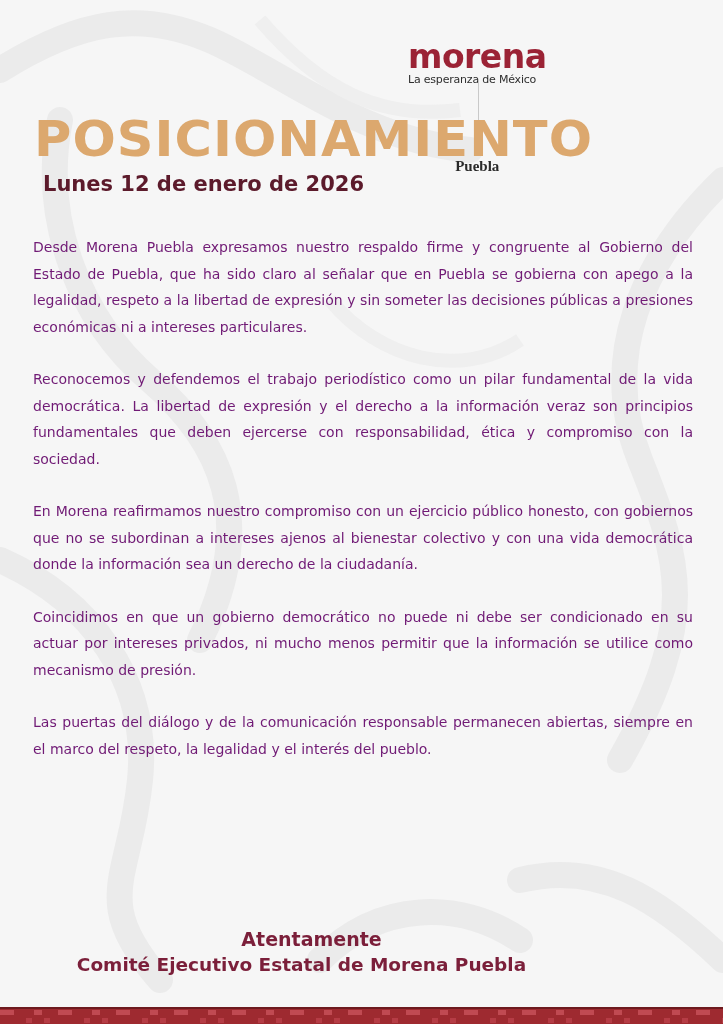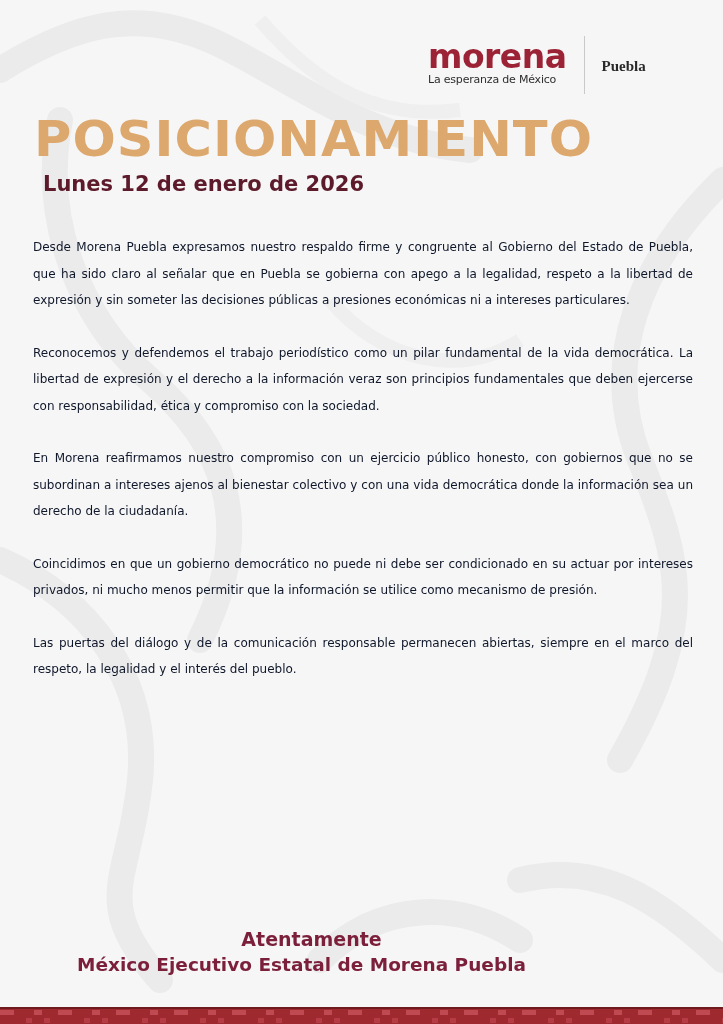--- a/index.html
+++ b/index.html
@@ -7,22 +7,22 @@
   body {
     position: relative;
     background: #f6f6f6;
     font-family: "DejaVu Sans", sans-serif;
     color: #2a2a2a;
   }
   .bg-pattern { position: absolute; inset: 0; z-index: 0; pointer-events: none; }
   .page { position: relative; z-index: 1; width: 723px; height: 1024px; }
 
   .logo-block {
-    position: absolute; left: 428px; top: 40px;
-    display: flex; align-items: flex-start;
+    position: absolute; left: 408px; top: 40px;
+    display: flex; align-items: center; flex-direction: column;
   }
   .logo-main { display: flex; flex-direction: column; }
   .logo-word {
     font-family: "DejaVu Sans", sans-serif;
     font-weight: bold; font-size: 33px; line-height: 34px;
     color: #9b2335; letter-spacing: -0.5px;
   }
   .logo-tagline {
     font-family: "DejaVu Sans", sans-serif;
     font-weight: normal; font-size: 11px; color: #2e2e2e;
@@ -47,21 +47,21 @@
   }
   .doc-date {
     position: absolute; left: 43px; top: 172px;
     font-family: "DejaVu Sans", sans-serif;
     font-weight: bold; font-size: 21px; color: #5c1a2b;
   }
 
   .body-text {
     position: absolute; left: 33px; top: 234px; width: 660px;
     font-family: "DejaVu Sans", sans-serif;
-    font-size: 12px; line-height: 26.5px; color: #0f172a;
+    font-size: 14px; line-height: 26.5px; color: #701a75;
   }
   .body-text p { text-align: justify; margin-bottom: 26px; }
 
   .signature {
     position: absolute; left: 0; top: 926px; width: 603px; text-align: center;
   }
   .sig-line1 {
     font-family: "DejaVu Sans", sans-serif;
     font-weight: bold; font-size: 19px; color: #7b1f3a; line-height: 26px;
     padding-left: 20px;
@@ -114,21 +114,21 @@
   <div class="body-text">
     <p>Desde Morena Puebla expresamos nuestro respaldo firme y congruente al Gobierno del Estado de Puebla, que ha sido claro al señalar que en Puebla se gobierna con apego a la legalidad, respeto a la libertad de expresión y sin someter las decisiones públicas a presiones económicas ni a intereses particulares.</p>
     <p>Reconocemos y defendemos el trabajo periodístico como un pilar fundamental de la vida democrática. La libertad de expresión y el derecho a la información veraz son principios fundamentales que deben ejercerse con responsabilidad, ética y compromiso con la sociedad.</p>
     <p>En Morena reafirmamos nuestro compromiso con un ejercicio público honesto, con gobiernos que no se subordinan a intereses ajenos al bienestar colectivo y con una vida democrática donde la información sea un derecho de la ciudadanía.</p>
     <p>Coincidimos en que un gobierno democrático no puede ni debe ser condicionado en su actuar por intereses privados, ni mucho menos permitir que la información se utilice como mecanismo de presión.</p>
     <p>Las puertas del diálogo y de la comunicación responsable permanecen abiertas, siempre en el marco del respeto, la legalidad y el interés del pueblo.</p>
   </div>
 
   <div class="signature">
     <div class="sig-line1">Atentamente</div>
-    <div class="sig-line2">México Ejecutivo Estatal de Morena Puebla</div>
+    <div class="sig-line2">Comité Ejecutivo Estatal de Morena Puebla</div>
   </div>
 
   <div class="footer-band">
     <svg class="pat" width="723" height="17" viewBox="0 0 723 17">
       <defs>
         <pattern id="fp" x="0" y="0" width="58" height="17" patternUnits="userSpaceOnUse">
           <rect x="0" y="1" width="14" height="5" fill="#c04a52"></rect>
           <rect x="34" y="1" width="8" height="5" fill="#c04a52"></rect>
           <rect x="26" y="9" width="6" height="5" fill="#b53c45"></rect>
           <rect x="44" y="9" width="6" height="5" fill="#b53c45"></rect>

